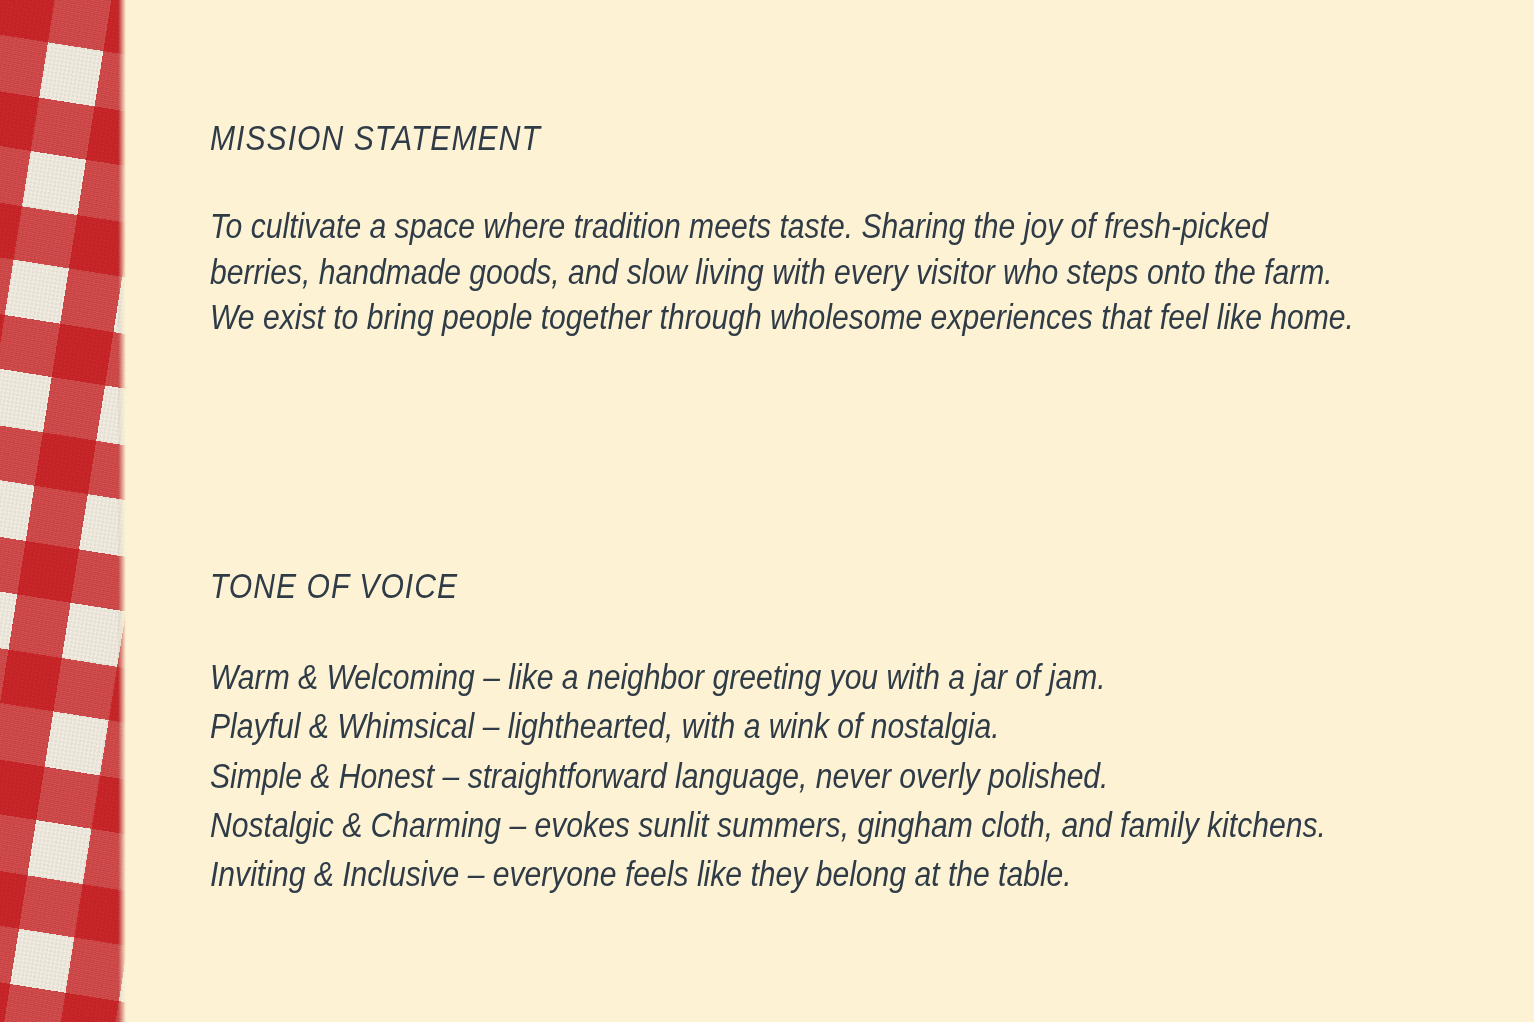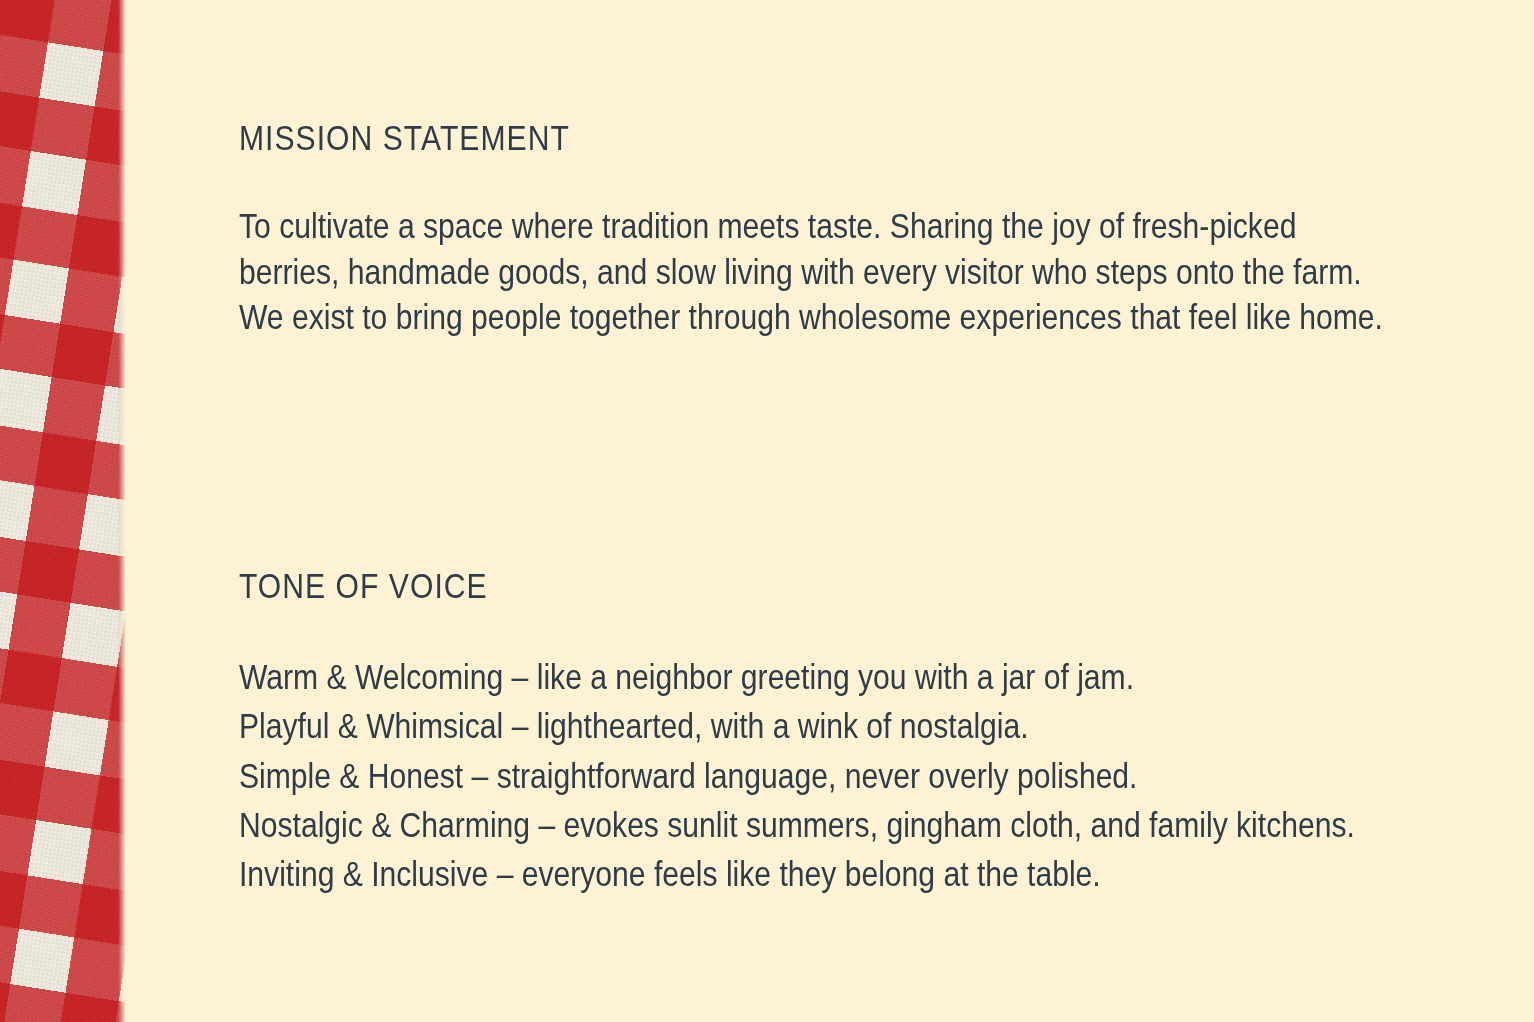--- a/index.html
+++ b/index.html
@@ -57,24 +57,25 @@
     left: 118px;
     top: 0;
     width: 10px;
     height: 1022px;
     background: linear-gradient(to right, rgba(0,0,0,0.05), rgba(253,243,212,1) 80%);
   }
 
   
   .content {
     position: absolute;
-    left: 239px;
+    left: 210px;
     top: 0;
     width: 1180px;
     height: 940px;
+    font-style: italic;
   }
 
   .section-heading {
     color: #2f3b47;
     font-size: 35px;
     letter-spacing: 1.2px;
     font-weight: 400;
     text-transform: uppercase;
     transform: scaleX(0.86);
     transform-origin: left center;

